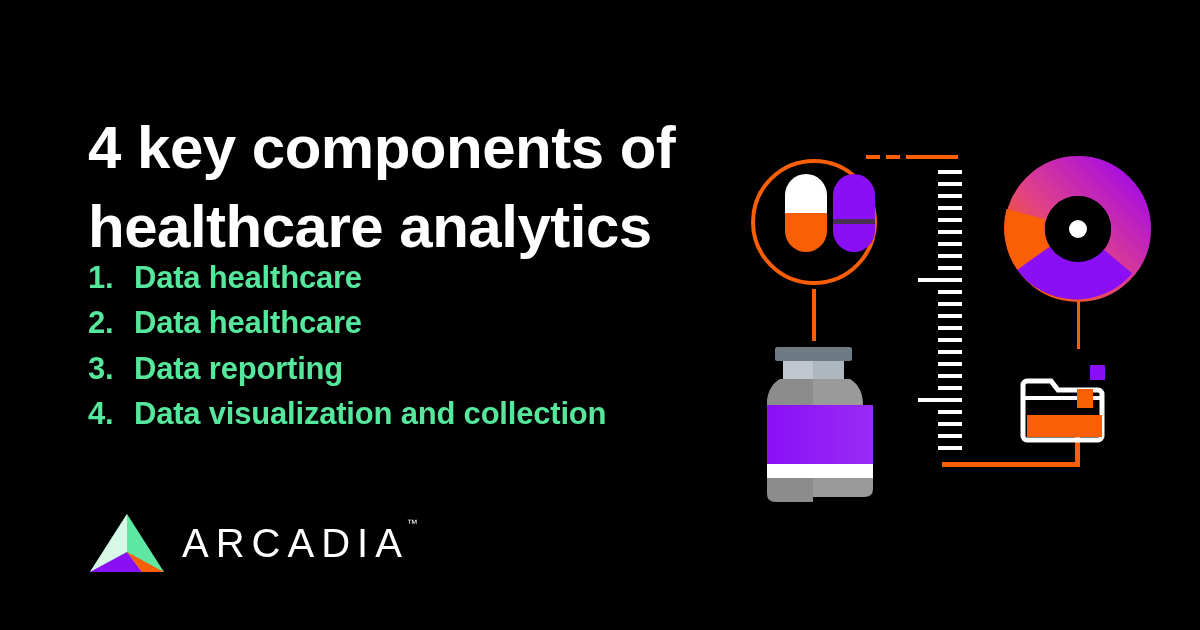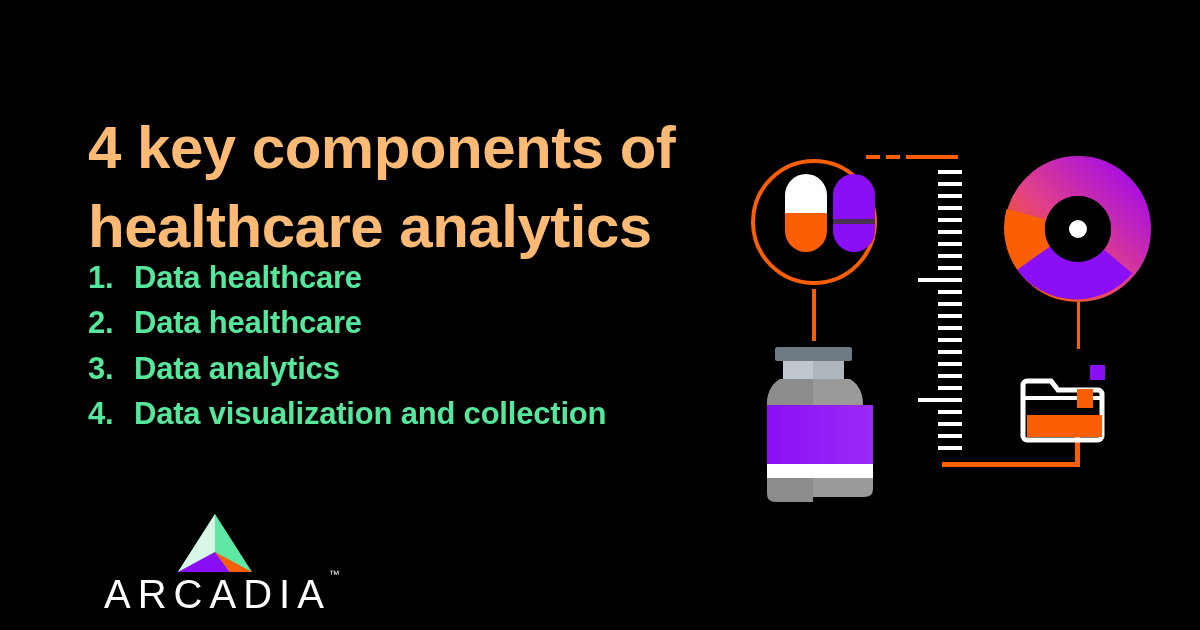--- a/index.html
+++ b/index.html
@@ -17,21 +17,21 @@
     background: #000000;
     overflow: hidden;
   }
 
   
   .headline {
     position: absolute;
     left: 88px;
     top: 68px;
     width: 640px;
-    color: #fdba74;
+    color: #ffffff;
     font-size: 60px;
     line-height: 1.32;
     font-weight: 700;
     letter-spacing: -0.5px;
     white-space: pre-line;
   }
 
   .list {
     position: absolute;
     left: 88px;
@@ -56,21 +56,20 @@
   }
   .list-label { flex: 1 1 auto; }
 
   
   .logo {
     position: absolute;
     left: 88px;
     top: 512px;
     display: flex;
     align-items: center;
-    flex-direction: column;
   }
   .logo-mark { width: 78px; height: 62px; display: block; }
   .wordmark {
     margin-left: 16px;
     color: #FFFFFF;
     font-size: 40px;
     font-weight: 400;
     letter-spacing: 7px;
     line-height: 1;
     position: relative;
@@ -101,21 +100,21 @@
     <li class="list-item">
       <span class="list-num">1.</span>
       <span class="list-label">Data healthcare</span>
     </li>
     <li class="list-item">
       <span class="list-num">2.</span>
       <span class="list-label">Data healthcare</span>
     </li>
     <li class="list-item">
       <span class="list-num">3.</span>
-      <span class="list-label">Data analytics</span>
+      <span class="list-label">Data reporting</span>
     </li>
     <li class="list-item">
       <span class="list-num">4.</span>
       <span class="list-label">Data visualization and collection</span>
     </li>
   </ul>
 
   <div class="logo">
     <span>
       <svg class="logo-mark" viewBox="0 0 78 62" xmlns="http://www.w3.org/2000/svg">

